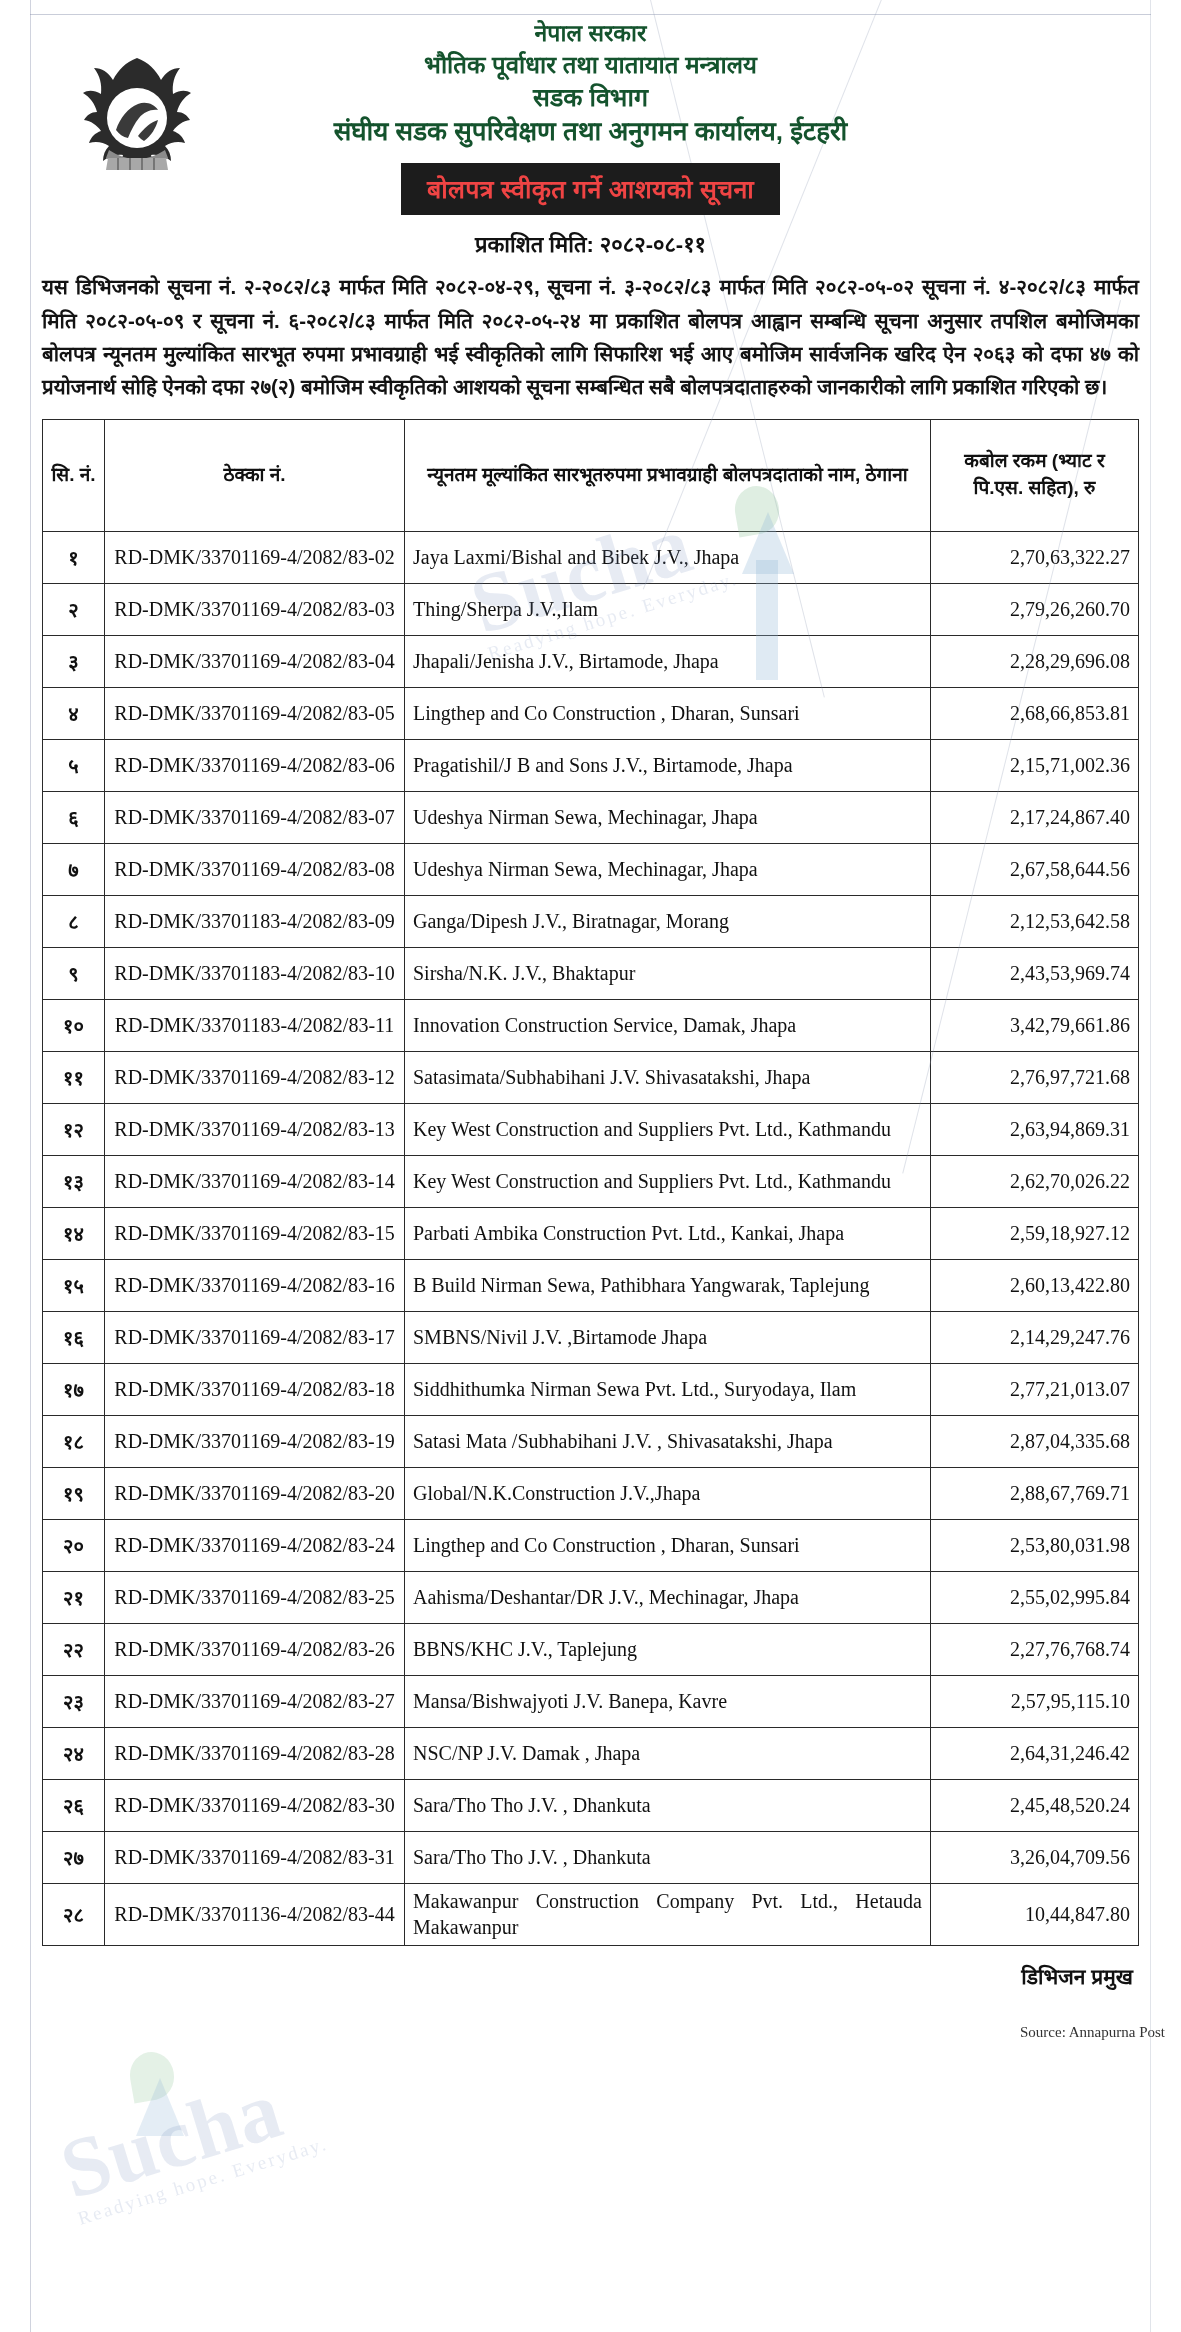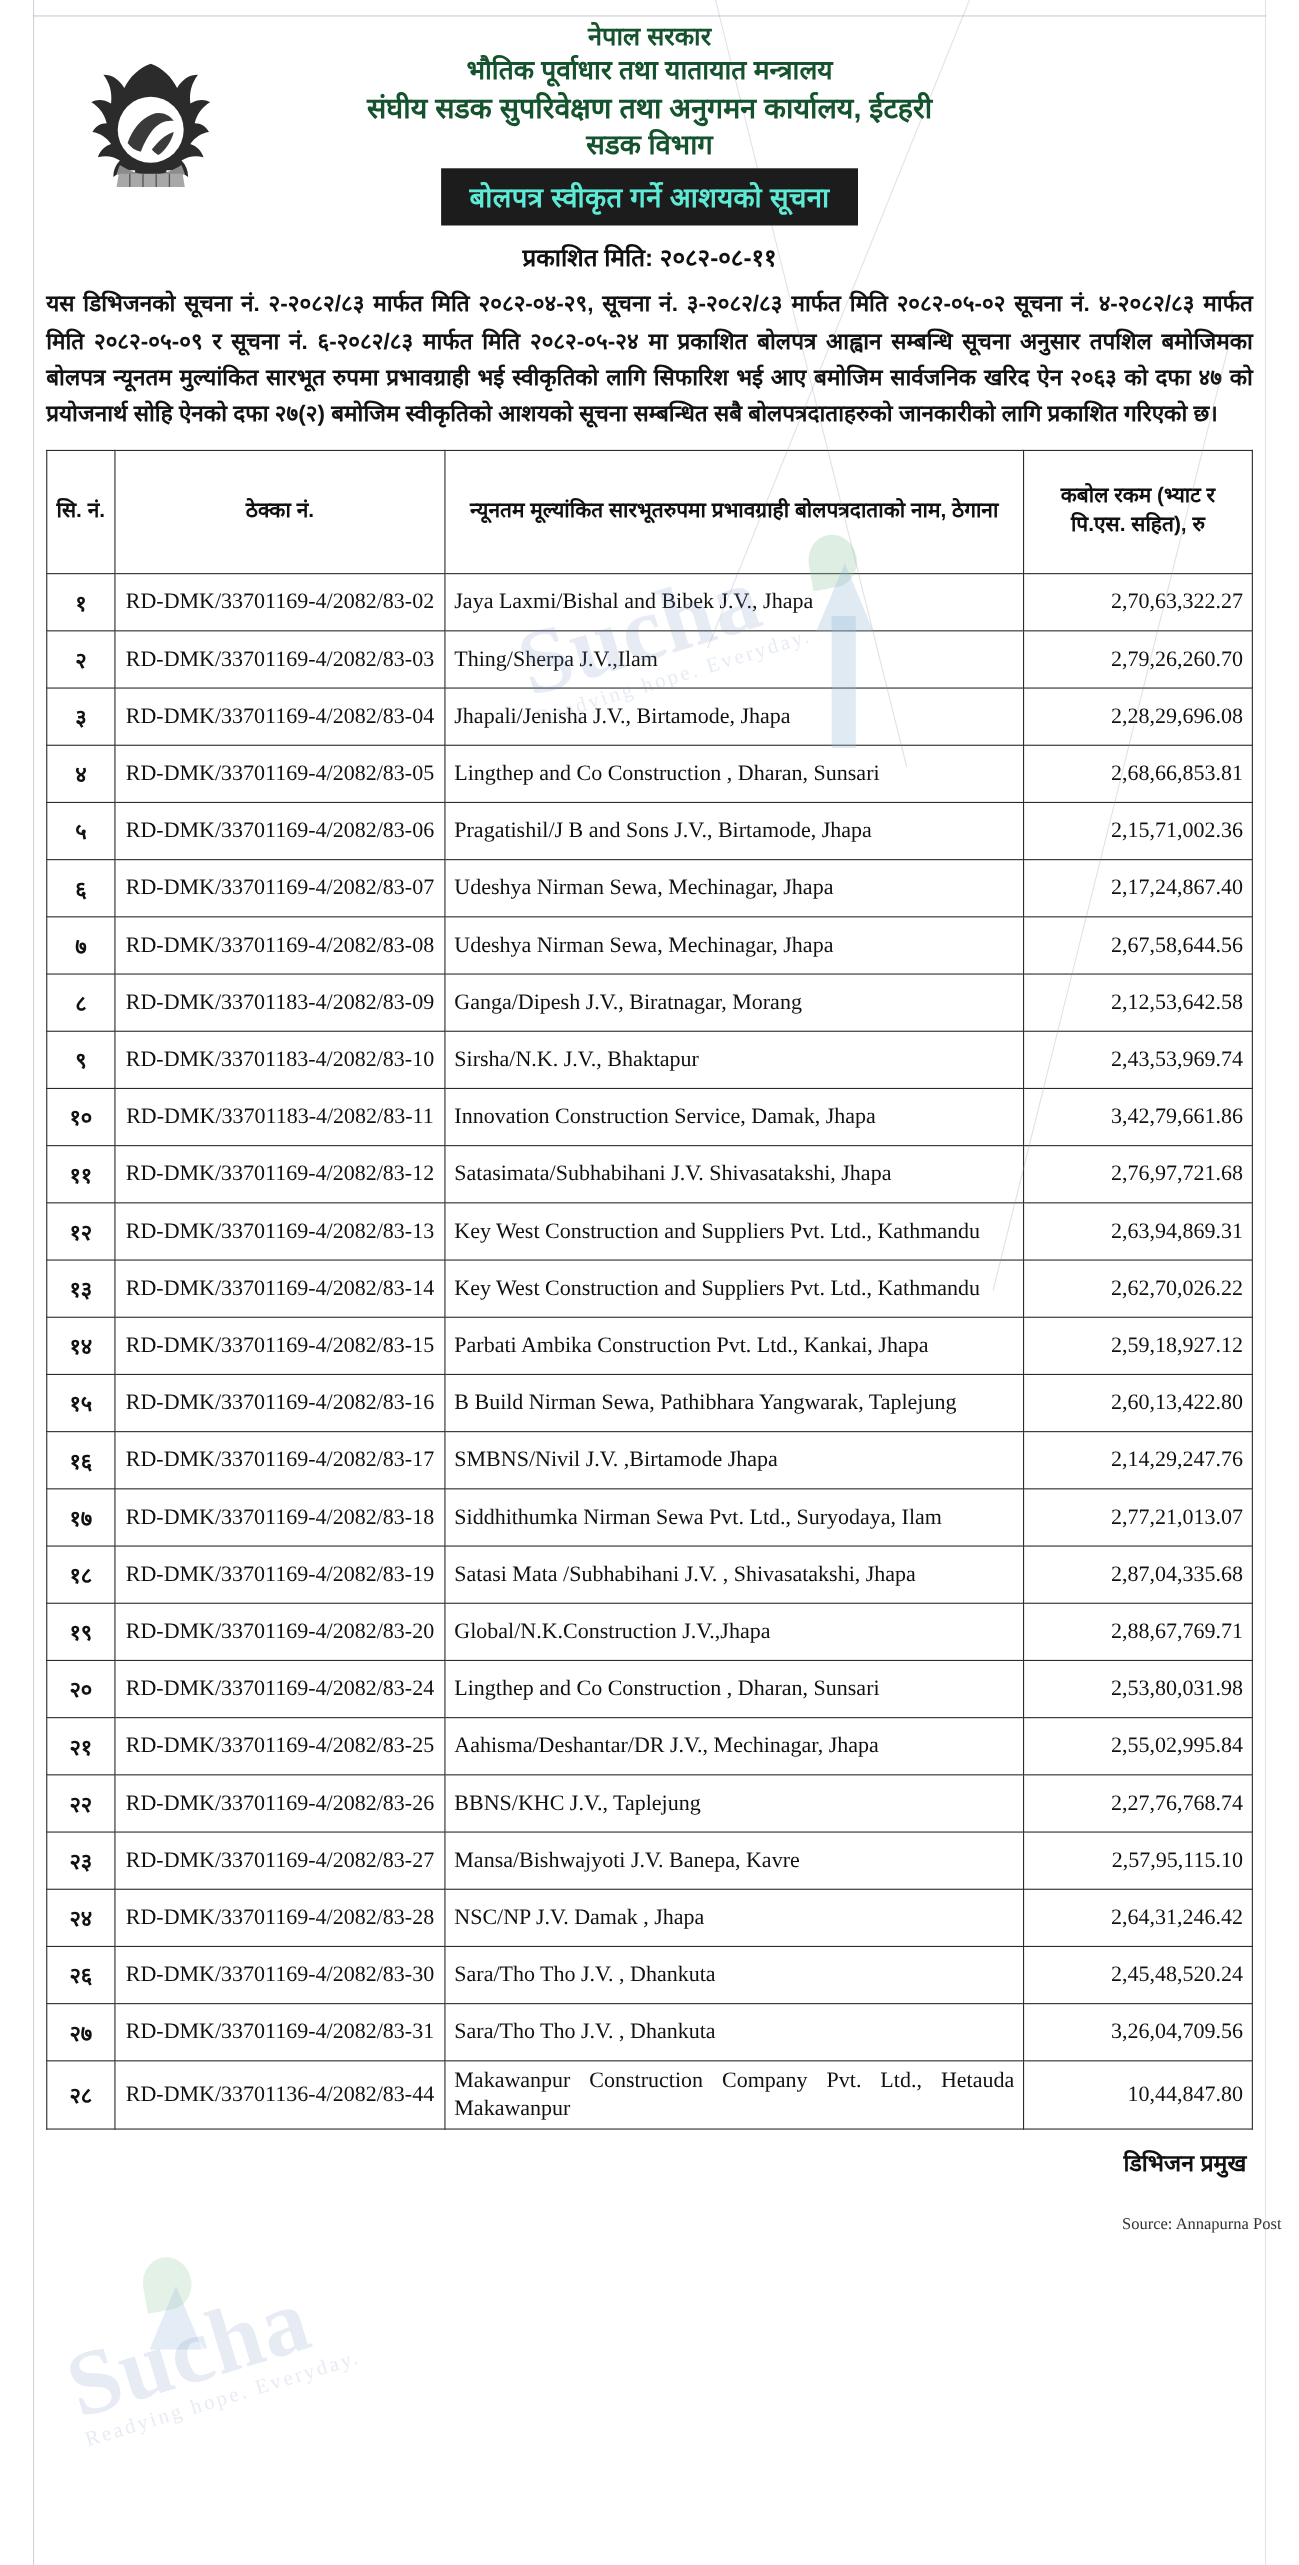--- a/index.html
+++ b/index.html
@@ -94,26 +94,26 @@
   }
   .l1 { font-size: 23px; }
   .l2 { font-size: 24px; }
   .l3 { font-size: 25px; }
   .l4 { font-size: 26px; }
   .l5 { font-size: 27px; }
 
   .banner {
     display: inline-block;
     background: #1c1c1c;
-    color: #5eead4;
+    color: #ef4444;
     font-family: "Liberation Sans", "DejaVu Sans", sans-serif;
     font-weight: 700;
     font-size: 25px;
     padding: 8px 26px 10px 26px;
-    margin-top: 4px;
+    margin-top: 14px;
     letter-spacing: 0.3px;
   }
   .pubdate {
     font-family: "Liberation Sans", "DejaVu Sans", sans-serif;
     font-weight: 700;
     font-size: 22px;
     margin-top: 13px;
     margin-bottom: 6px;
   }
 
@@ -243,22 +243,22 @@
       </g>
       <path d="M31 98 C40 104 50 107 59 107 C68 107 78 104 87 98 L90 106 C79 113 69 116 59 116 C49 116 39 113 28 106 Z" fill="#8c8c8c"></path>
       <path d="M30 106 L88 106 L90 118 L28 118 Z" fill="#a8a8a8"></path>
       <g stroke="#555" stroke-width="1.2" fill="none">
         <path d="M40 106 L40 118 M52 106 L52 118 M64 106 L64 118 M76 106 L76 118"></path>
       </g>
     </svg>
 
     <div class="np-line l1">नेपाल सरकार</div>
     <div class="np-line l2">भौतिक पूर्वाधार तथा यातायात मन्त्रालय</div>
+    <div class="np-line l3">सडक विभाग</div>
     <div class="np-line l4">संघीय सडक सुपरिवेक्षण तथा अनुगमन कार्यालय, ईटहरी</div>
-    <div class="np-line l3">सडक विभाग</div>
 
     <div class="banner">बोलपत्र स्वीकृत गर्ने आशयको सूचना</div>
     <div class="pubdate">प्रकाशित मिति: २०८२-०८-११</div>
   </div>
 
   <div class="bodytext">
     <p>यस डिभिजनको सूचना नं. २-२०८२/८३ मार्फत मिति २०८२-०४-२९, सूचना नं. ३-२०८२/८३ मार्फत मिति २०८२-०५-०२ सूचना नं. ४-२०८२/८३ मार्फत मिति २०८२-०५-०९ र सूचना नं. ६-२०८२/८३ मार्फत मिति २०८२-०५-२४ मा प्रकाशित बोलपत्र आह्वान सम्बन्धि सूचना अनुसार तपशिल बमोजिमका बोलपत्र न्यूनतम मुल्यांकित सारभूत रुपमा प्रभावग्राही भई स्वीकृतिको लागि सिफारिश भई आए बमोजिम सार्वजनिक खरिद ऐन २०६३ को दफा ४७ को प्रयोजनार्थ सोहि ऐनको दफा २७(२) बमोजिम स्वीकृतिको आशयको सूचना सम्बन्धित सबै बोलपत्रदाताहरुको जानकारीको लागि प्रकाशित गरिएको छ।</p>
   </div>
 
   <div class="tablewrap">

